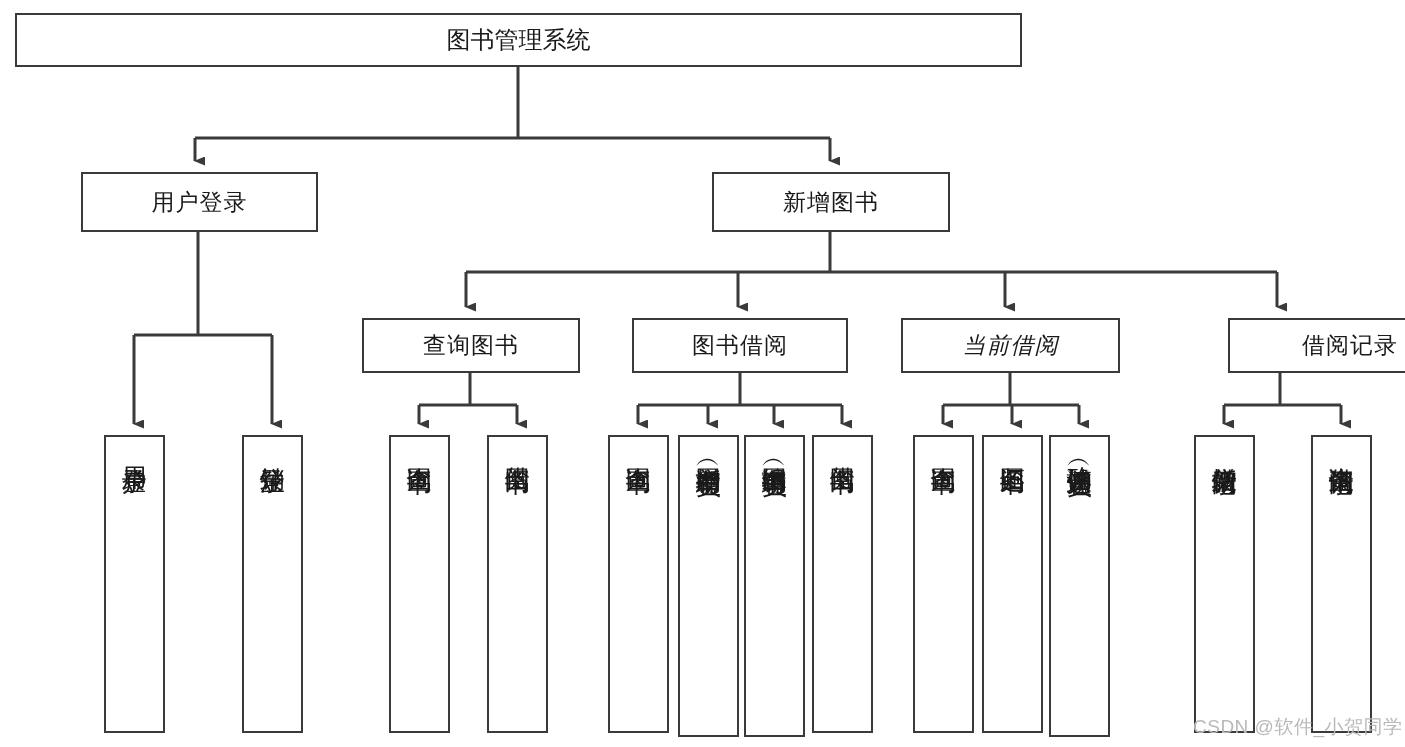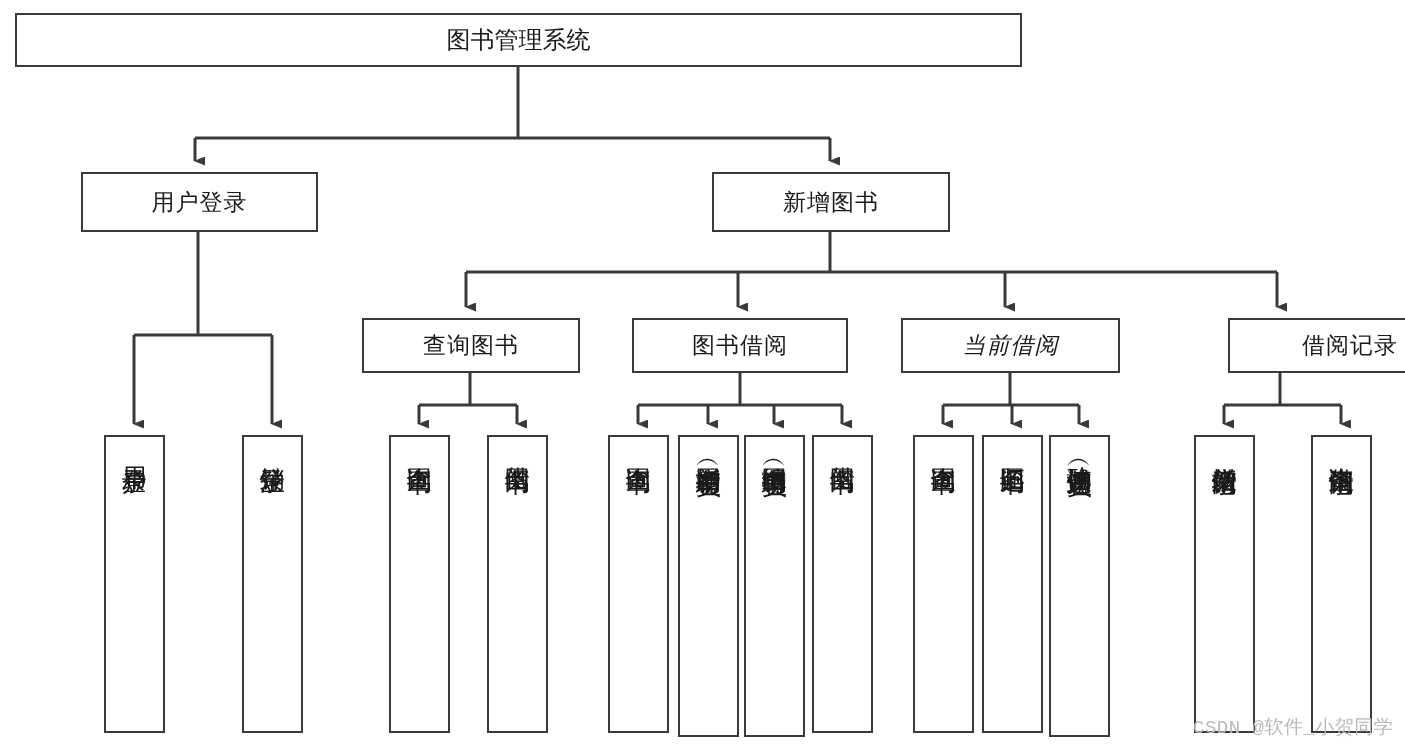--- a/index.html
+++ b/index.html
@@ -54,21 +54,21 @@
     letter-spacing: 1px;
     white-space: pre;
     display: block;
   }
   .watermark {
     position: absolute;
     font-size: 19px;
     color: #b9b9b9;
     white-space: nowrap;
     letter-spacing: 0.5px;
-    font-family: Liberation Mono, monospace;
+    font-family: Liberation Sans, sans-serif;
   }
 </style>
 </head>
 <body>
 
 <div id="diagram-root">
 
   <svg id="edges-svg" viewBox="0 0 1405 747" xmlns="http://www.w3.org/2000/svg">
     <defs>
       <marker id="arrowhead" markerWidth="9" markerHeight="11" refX="4.5" refY="10" orient="auto" markerUnits="userSpaceOnUse">

